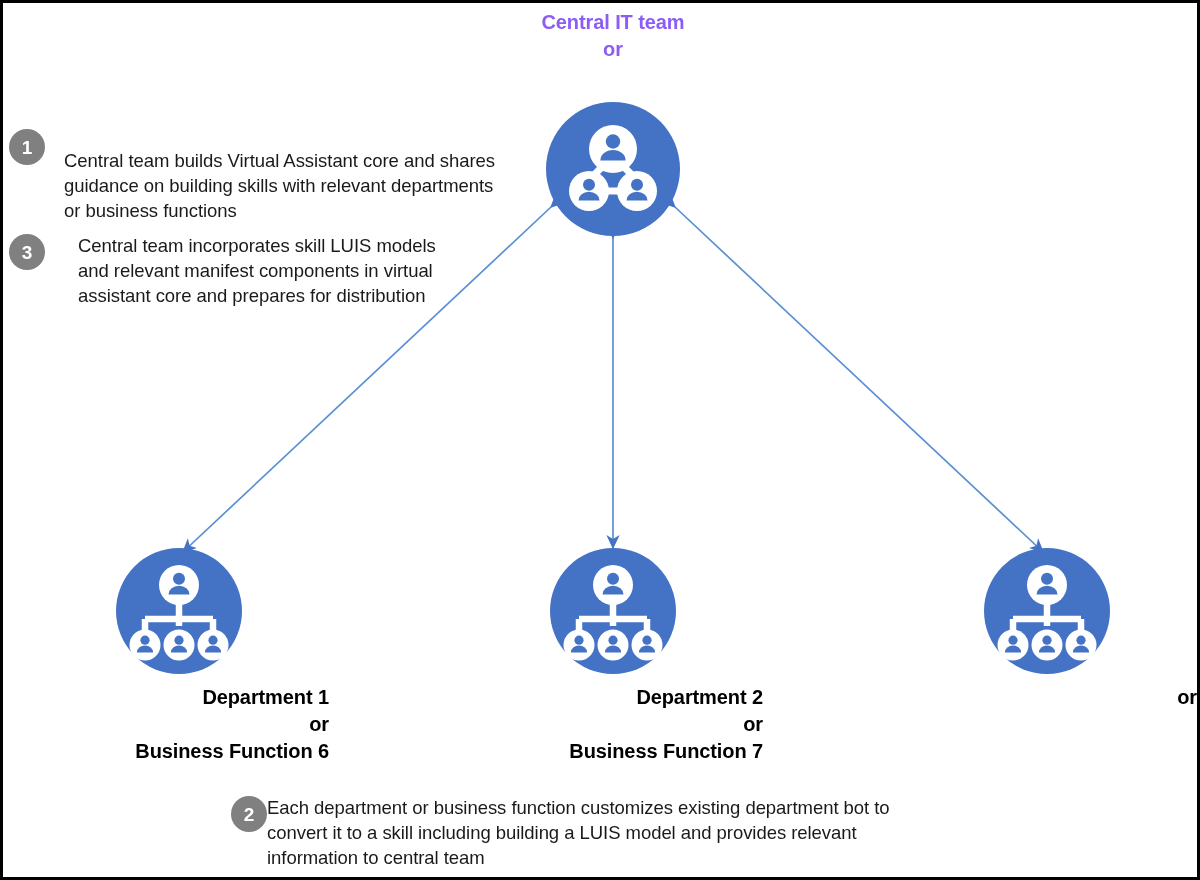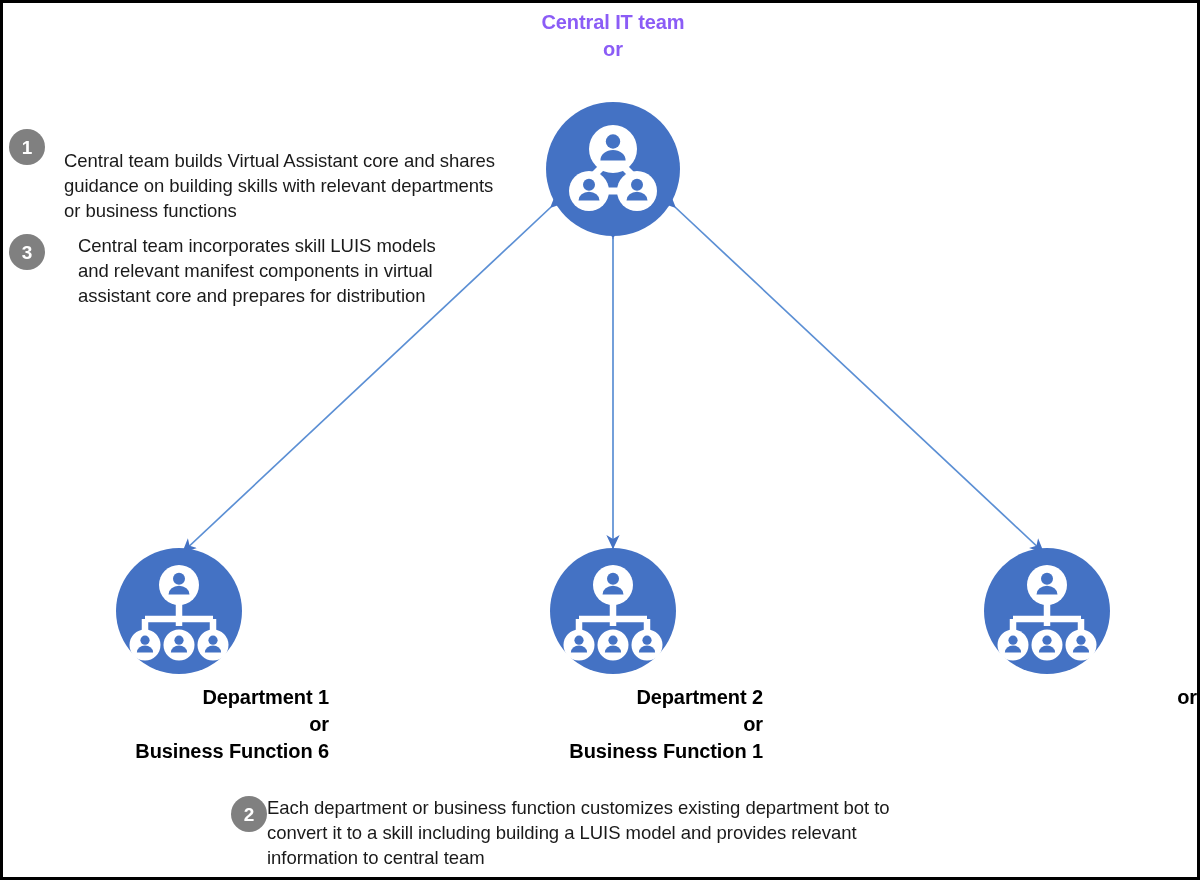--- a/index.html
+++ b/index.html
@@ -275,21 +275,21 @@
 
   <div class="dept-caption" id="caption-dept1">
     <div>Department 1</div>
     <div>or</div>
     <div>Business Function 6</div>
   </div>
 
   <div class="dept-caption" id="caption-dept2">
     <div>Department 2</div>
     <div>or</div>
-    <div>Business Function 1</div>
+    <div>Business Function 7</div>
   </div>
 
   <div class="dept-caption" id="caption-dept3">
     <div>or</div>
   </div>
 
   <div class="step" id="step-1">
     <div class="step-badge">1</div>
     <div class="step-text">Central team builds Virtual Assistant core and shares guidance on building skills with relevant departments or business functions</div>
   </div>

